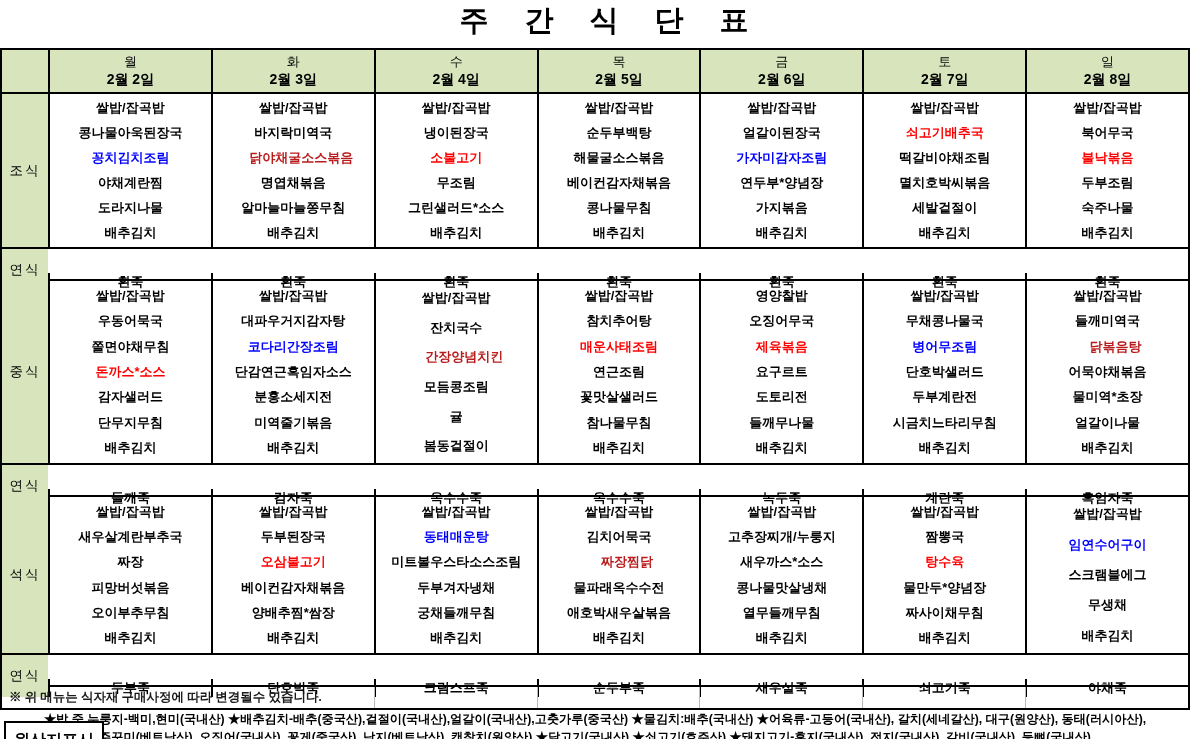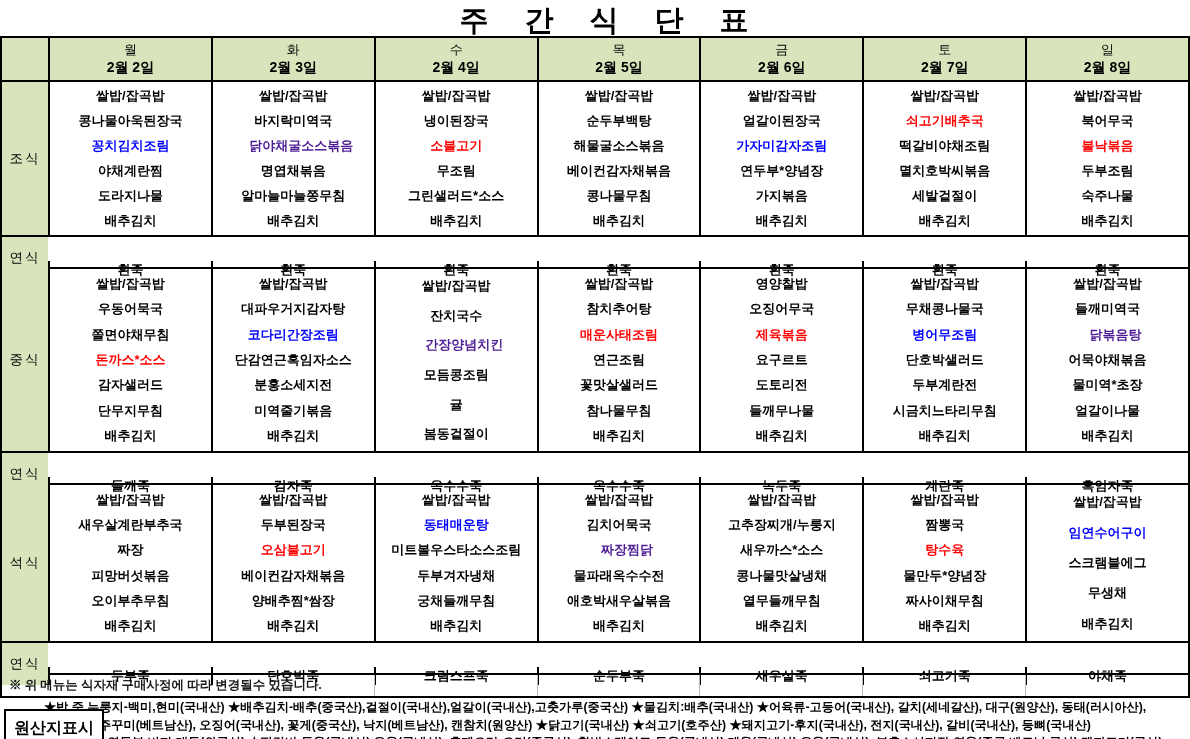--- a/index.html
+++ b/index.html
@@ -1,20 +1,20 @@
 <!DOCTYPE html>
 <html><head>
 <meta charset="utf-8">
 <style>
   * { margin:0; padding:0; box-sizing:border-box; }
   html,body { background:#fff; width:1190px; }
   body { font-family:"Liberation Sans", sans-serif; color:#000; }
   .page { width:1190px; height:739px; position:relative; background:#fff; overflow:hidden; }
 
-  .title { height:36px; line-height:40px; text-align:center; font-size:29px; font-weight:bold;
+  .title { height:48px; line-height:40px; text-align:center; font-size:29px; font-weight:bold;
            letter-spacing:14px;padding-left:32px; }
 
   .sheet { width:1190px; border:2px solid #000; }
   .row { display:grid; grid-template-columns:46px repeat(7,1fr); }
   .row + .row { border-top:2px solid #000; }
   .row > * + * { border-left:2px solid #000; }
 
   .header-row { height:42px; background:#d7e4bc; }
   .corner-cell { background:#d7e4bc; }
   .day-header { display:flex; flex-direction:column; align-items:center; justify-content:center; }
@@ -27,21 +27,21 @@
   .menu-cell { display:flex; flex-direction:column; padding:2px 1px; }
   .menu-item { flex:1; display:flex; align-items:center; justify-content:center;
                font-size:13px; font-weight:bold; white-space:nowrap; }
   .sec-breakfast { height:155px; }
   .sec-lunch { height:184px; }
   .sec-dinner { height:158px; }
   .soft-row { height:32px; }
   .soft-cell { display:flex; align-items:center; justify-content:center;
                font-size:13px; font-weight:bold;margin-top:24px; }
 
-  .c-red { color:#ff0000; } .c-blue { color:#0000ff; } .c-mag { color:#4c1d95;padding-left:16px; }
+  .c-red { color:#ff0000; } .c-blue { color:#0000ff; } .c-mag { color:#b91c1c;padding-left:16px; }
 
   .note-row { height:23px; }
   .note-row > * + * { border-left:1px solid #b9b9b9; }
   .note-cell { grid-column:1 / span 3; display:flex; align-items:center; padding-left:7px;
                font-family:"Liberation Serif", serif; font-weight:bold; font-size:12.5px;
                color:#1a1a1a; white-space:nowrap; overflow:visible; }
 
   .origin { height:55px; position:relative; border-bottom:1px solid #999; padding-top:1px; }
   .origin-lines { text-align:center; }
   .origin-line { font-size:12.2px; font-weight:bold; line-height:17.5px; white-space:nowrap; }

